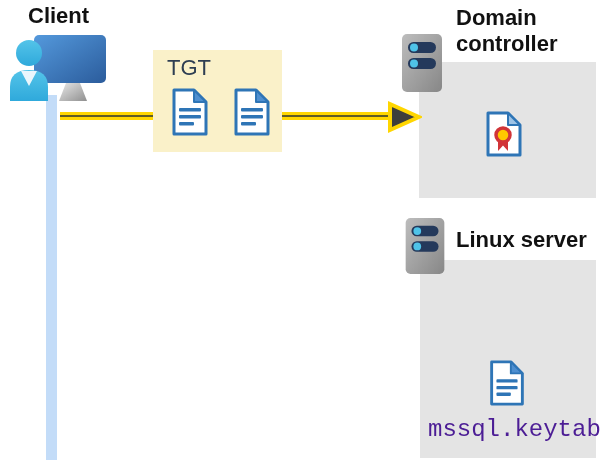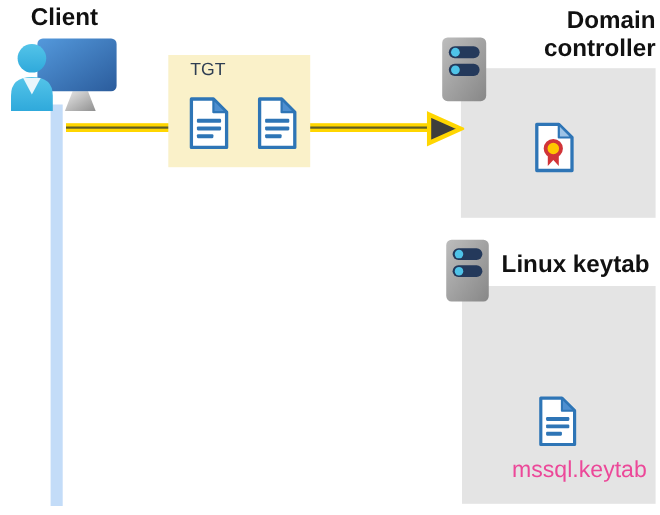--- a/index.html
+++ b/index.html
@@ -2,28 +2,28 @@
 <html><head>
 <meta charset="utf-8">
 <style>
   html,body{margin:0;padding:0;background:#fff;}
   .canvas{
     position:relative;width:600px;height:468px;background:#ffffff;
     font-family:"Liberation Sans",sans-serif;overflow:hidden;
   }
   .abs{position:absolute;}
   .title-label{font-weight:700;font-size:22px;color:#111;line-height:1.18;}
-  .ticket-label{font-size:16px;color:#2E3E52;text-align:center;}
-  .file-label{font-size:21px;color:#ec4899;text-align:center;}
+  .ticket-label{font-size:22px;color:#2E3E52;text-align:center;}
+  .file-label{font-size:24px;color:#4c1d95;text-align:center;font-family:Liberation Mono, monospace;}
   .panel{background:#E4E4E4;}
   .yellow-box{background:#FAF1C9;z-index:3;}
   .v-line{background:#C3DCF8;z-index:0;}
   .arrow-bar{background:#FFD600;z-index:1;}
   .arrow-core{position:absolute;left:0;top:2.75px;width:100%;height:2.5px;background:#5F5C25;}
-  .z2{z-index:2;text-align:right;} .z4{z-index:4;}
+  .z2{z-index:2;} .z4{z-index:4;}
   svg{display:block;}
 </style>
 </head>
 <body>
 
 <div class="canvas">
 
   <div class="abs title-label" style="left:28px;top:3px;">Client</div>
 
   <div class="abs v-line" style="left:46px;top:95px;width:11px;height:365px;"></div>
@@ -130,21 +130,21 @@
         </linearGradient>
       </defs>
       <rect x="1" y="1" width="40" height="58" rx="5" fill="url(#gSrv2)"></rect>
       <rect x="7" y="9" width="28" height="11" rx="5.5" fill="#24395B"></rect>
       <rect x="7" y="25" width="28" height="11" rx="5.5" fill="#24395B"></rect>
       <circle cx="13" cy="14.5" r="4" fill="#4FC3E8"></circle>
       <circle cx="13" cy="30.5" r="4" fill="#4FC3E8"></circle>
     </svg>
   </div>
 
-  <div class="abs title-label z2" style="left:456px;top:227px;">Linux keytab</div>
+  <div class="abs title-label z2" style="left:456px;top:227px;">Linux server</div>
 
 
   <div class="abs z2" style="left:488px;top:359px;">
     <svg width="38" height="48" viewBox="0 0 38 50">
       <path d="M3,3 L23,3 L35,15 L35,47 L3,47 Z" fill="#FFFFFF" stroke="#2E75B6" stroke-width="3" stroke-linejoin="round"></path>
       <path d="M23,3 L35,15 L23,15 Z" fill="#4E8FD0" stroke="#2E75B6" stroke-width="2" stroke-linejoin="round"></path>
       <rect x="8" y="21" width="22" height="3.6" rx="1" fill="#2E75B6"></rect>
       <rect x="8" y="28" width="22" height="3.6" rx="1" fill="#2E75B6"></rect>
       <rect x="8" y="35" width="15" height="3.6" rx="1" fill="#2E75B6"></rect>
     </svg>

